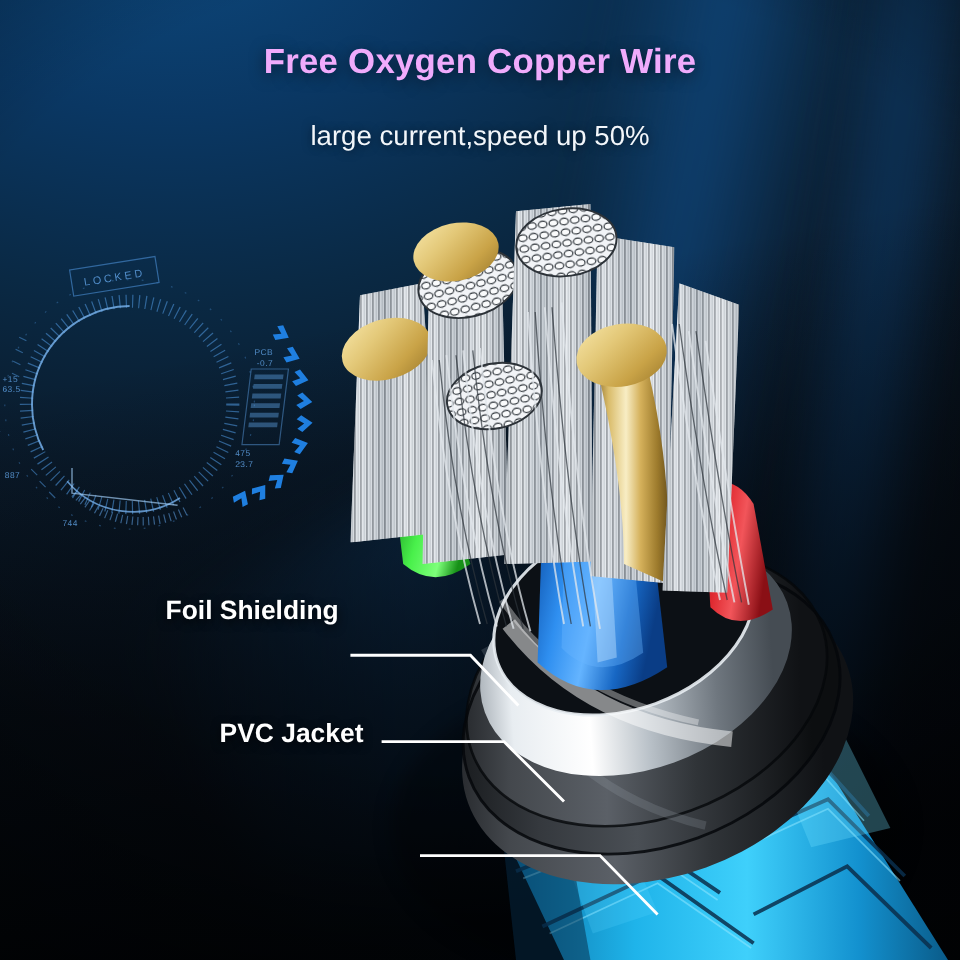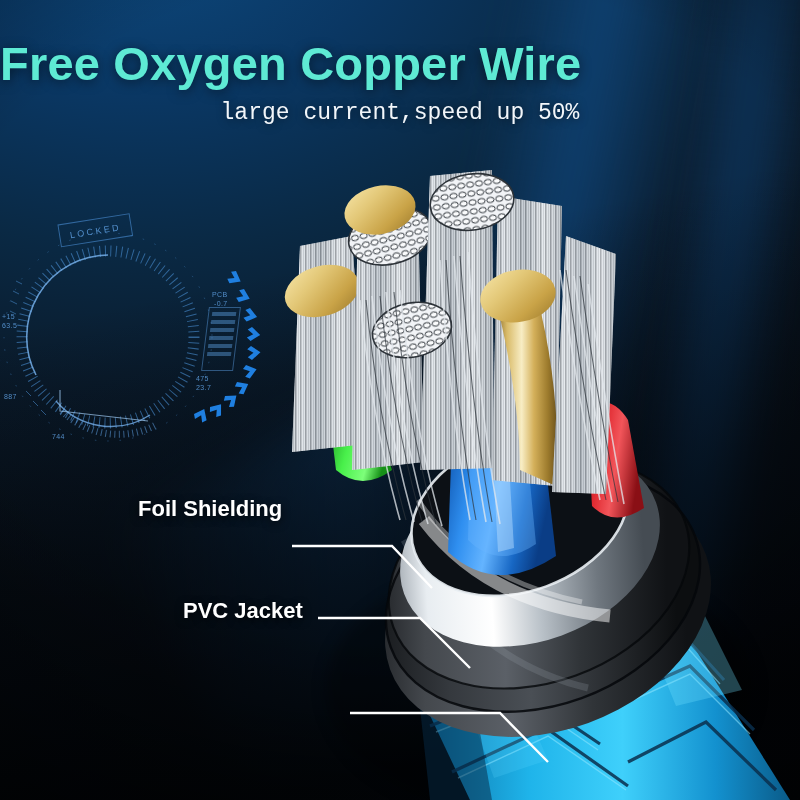--- a/index.html
+++ b/index.html
@@ -25,29 +25,28 @@
     background:linear-gradient(90deg,rgba(8,45,88,0) 0%,rgba(16,74,132,.5) 50%,rgba(8,45,88,0) 100%);
     transform:rotate(8deg);filter:blur(18px);}
   .streak-c{left:215px;top:430px;width:300px;height:520px;
     background:linear-gradient(115deg,rgba(12,58,105,0) 0%,rgba(20,79,136,.42) 48%,rgba(12,58,105,0) 100%);
     transform:rotate(-27deg);filter:blur(22px);}
   .bg-vignette{position:absolute;inset:0;
     background:radial-gradient(110% 80% at 50% 38%, rgba(0,0,0,0) 52%, rgba(0,0,0,.62) 100%);}
 
   
   .title{
-    position:absolute;left:0;right:0;top:36px;
-    color:#5eead4;font-size:47px;font-weight:700;letter-spacing:.2px;
+    position:absolute;left:0;right:0;top:36px;text-align:center;
+    color:#f0abfc;font-size:29px;font-weight:700;letter-spacing:.2px;
     text-shadow:0 2px 12px rgba(0,0,0,.55);
   }
   .subtitle{
     position:absolute;left:0;right:0;top:100px;text-align:center;
     color:#f2f6fa;font-size:23px;font-weight:400;
     text-shadow:0 1px 8px rgba(0,0,0,.5);
-    font-family:Liberation Mono, monospace;
   }
 
   
   .hud{position:absolute;left:0px;top:215px;width:300px;height:240px;}
   .hud svg{position:absolute;left:0;top:0;overflow:visible;}
   .hud-text{position:absolute;left:84px;top:48px;}
   .awg-big{color:#fff;font-size:35px;font-weight:700;line-height:1.0;
     text-shadow:0 2px 9px rgba(0,0,0,.55);}
   .awg-sub{color:#eef3f8;font-size:15px;font-weight:400;margin-top:2px;margin-bottom:12px;
     text-shadow:0 1px 6px rgba(0,0,0,.5);}

